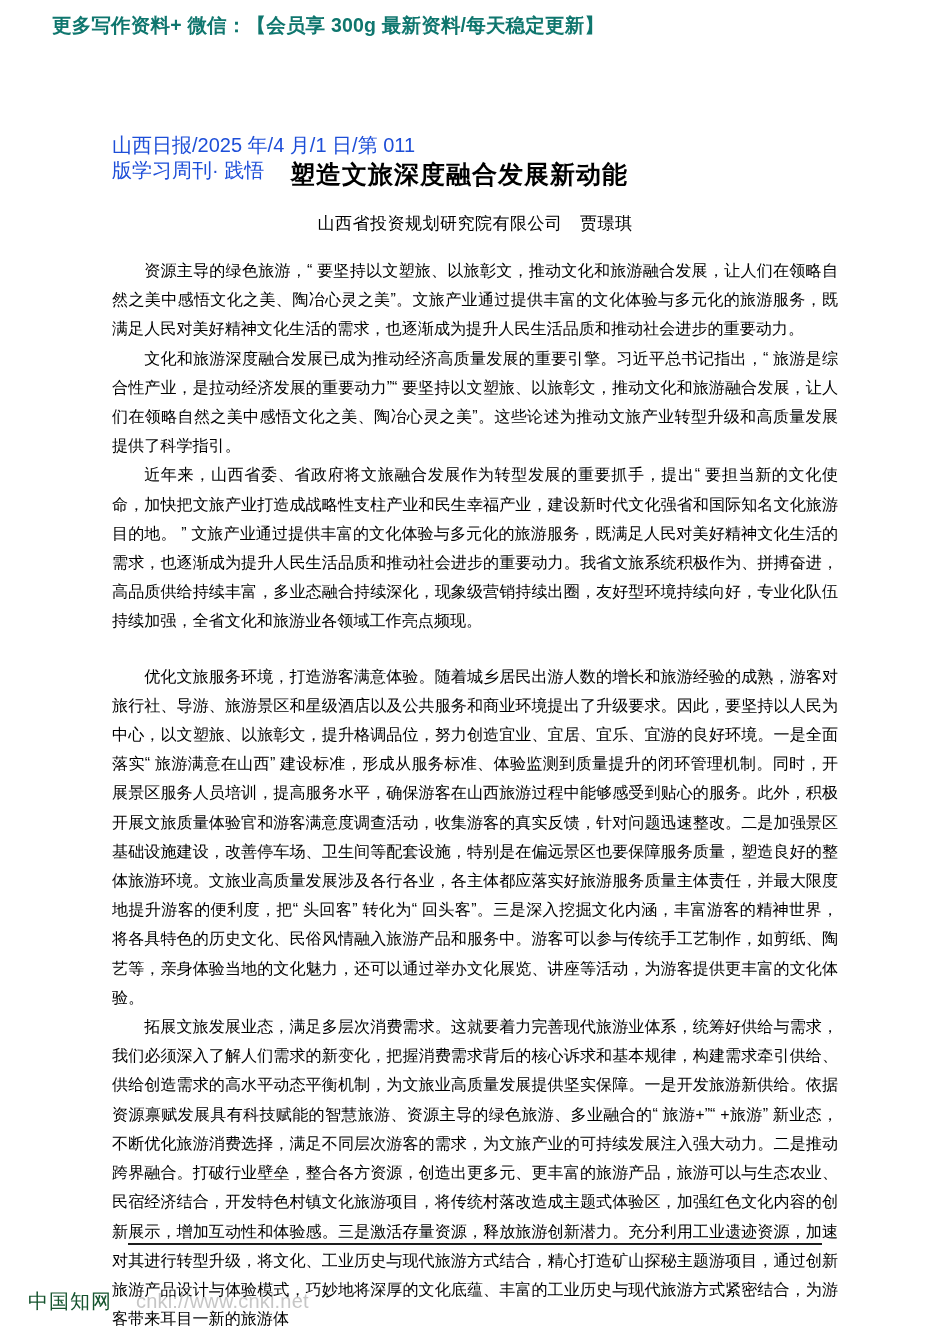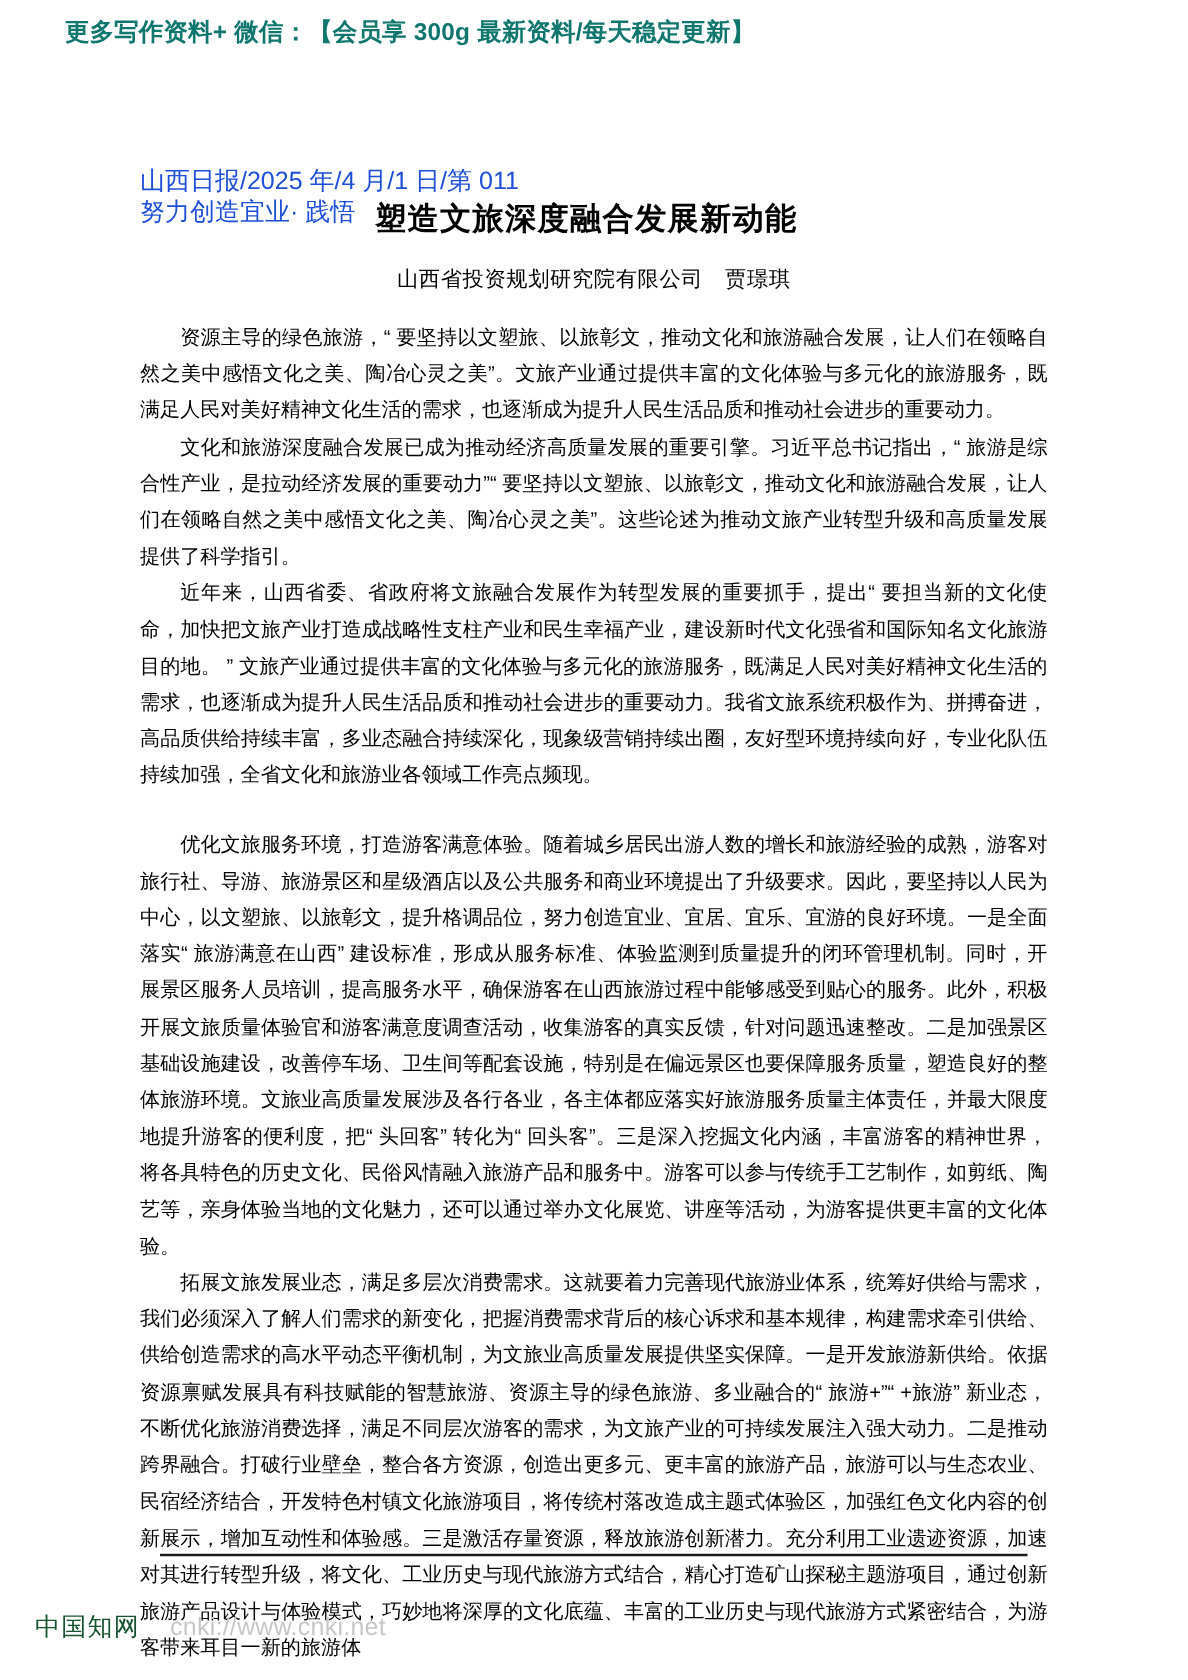--- a/index.html
+++ b/index.html
@@ -45,21 +45,21 @@
     font-size: 20px;
     line-height: 25px;
     color: #1d4ed8;
     margin-top: 41px;
   }
   .source-line { white-space: nowrap; }
 
   
   .doc-title {
     position: absolute;
-    left: 106px;
+    left: 96px;
     top: 158px;
     width: 726px;
     text-align: center;
     font-size: 25px;
     font-weight: bold;
     letter-spacing: 1px;
     color: #000;
   }
 
   
@@ -139,21 +139,21 @@
 </style>
 </head>
 <body>
 
 <div class="page">
 
   <div class="promo-banner">更多写作资料+ 微信：【会员享 300g 最新资料/每天稳定更新】</div>
 
   <div class="source-block">
     <div class="source-line">山西日报/2025 年/4 月/1 日/第 011</div>
-    <div class="source-line">努力创造宜业· 践悟</div>
+    <div class="source-line">版学习周刊· 践悟</div>
   </div>
 
   <div class="doc-title">塑造文旅深度融合发展新动能</div>
 
   <div class="byline">山西省投资规划研究院有限公司　贾璟琪</div>
 
   <div class="body-text">
     <p>资源主导的绿色旅游，“ 要坚持以文塑旅、以旅彰文，推动文化和旅游融合发展，让人们在领略自然之美中感悟文化之美、陶冶心灵之美”。文旅产业通过提供丰富的文化体验与多元化的旅游服务，既满足人民对美好精神文化生活的需求，也逐渐成为提升人民生活品质和推动社会进步的重要动力。</p>
     <p>文化和旅游深度融合发展已成为推动经济高质量发展的重要引擎。习近平总书记指出，“ 旅游是综合性产业，是拉动经济发展的重要动力”“ 要坚持以文塑旅、以旅彰文，推动文化和旅游融合发展，让人们在领略自然之美中感悟文化之美、陶冶心灵之美”。这些论述为推动文旅产业转型升级和高质量发展提供了科学指引。</p>
     <p>近年来，山西省委、省政府将文旅融合发展作为转型发展的重要抓手，提出“ 要担当新的文化使命，加快把文旅产业打造成战略性支柱产业和民生幸福产业，建设新时代文化强省和国际知名文化旅游目的地。 ” 文旅产业通过提供丰富的文化体验与多元化的旅游服务，既满足人民对美好精神文化生活的需求，也逐渐成为提升人民生活品质和推动社会进步的重要动力。我省文旅系统积极作为、拼搏奋进，高品质供给持续丰富，多业态融合持续深化，现象级营销持续出圈，友好型环境持续向好，专业化队伍持续加强，全省文化和旅游业各领域工作亮点频现。</p>

